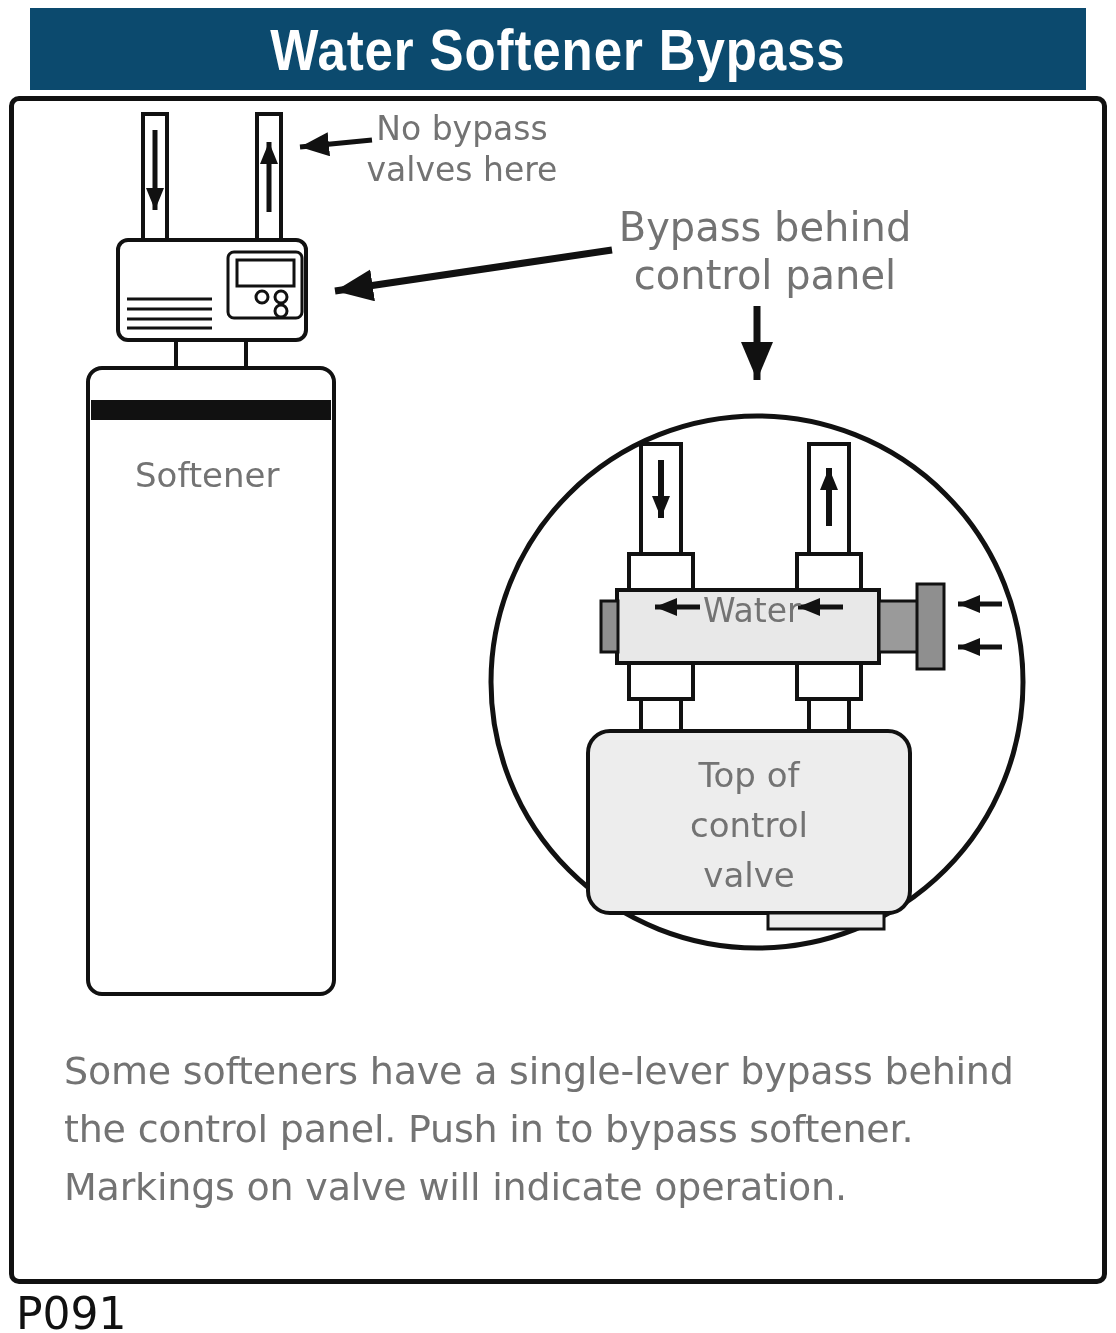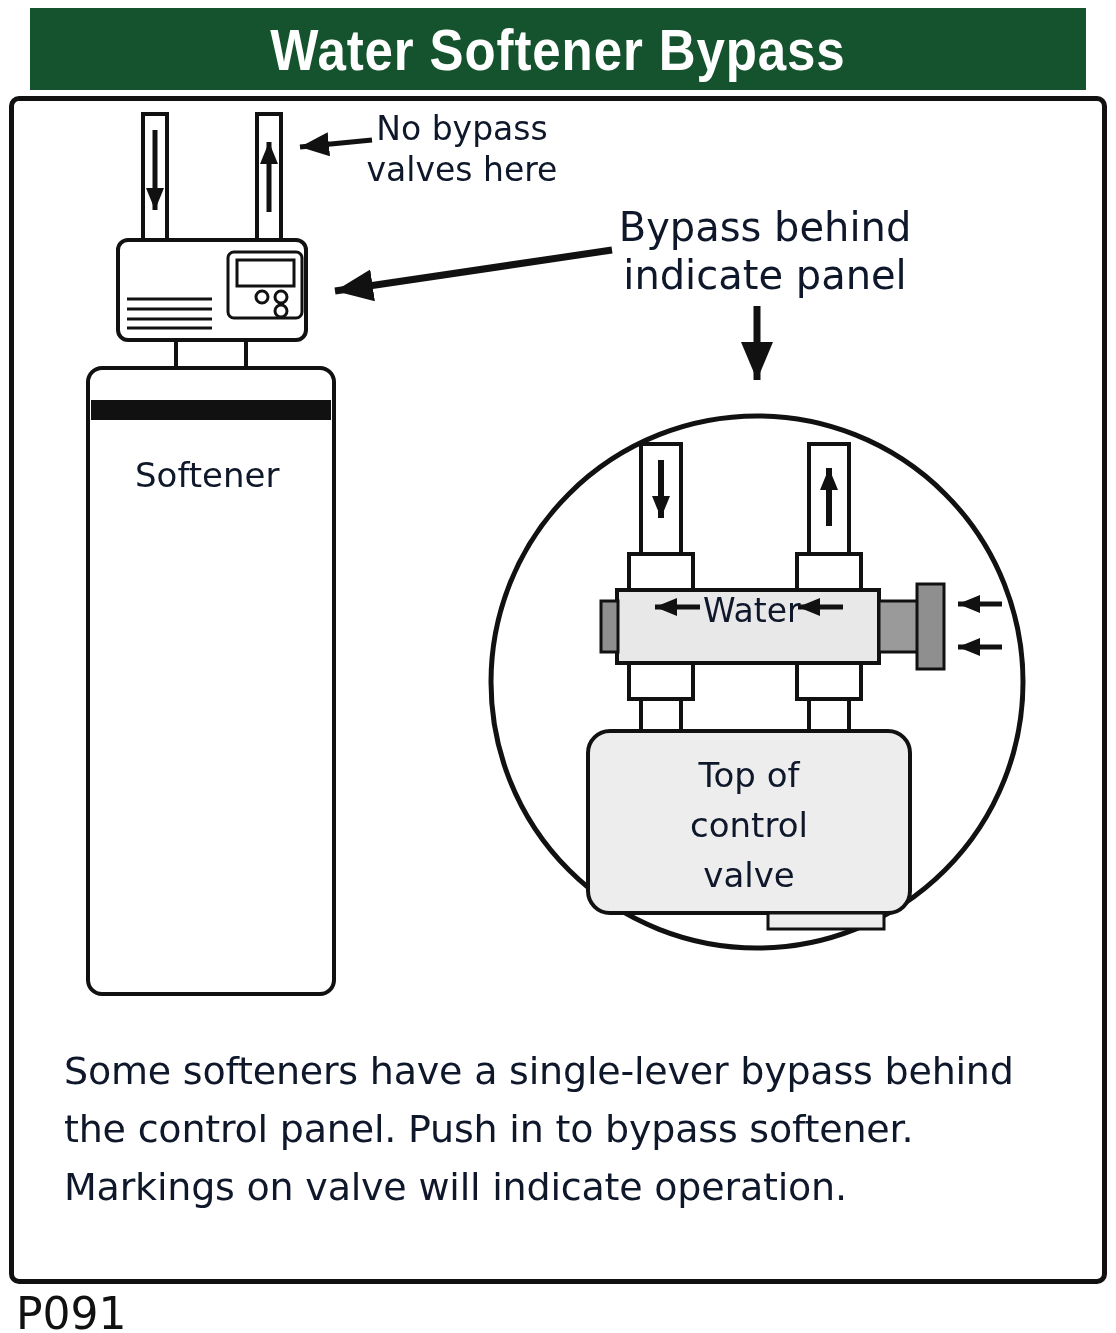--- a/index.html
+++ b/index.html
@@ -9,21 +9,21 @@
     height: 1333px;
     background: #fff;
     font-family: "DejaVu Sans", sans-serif;
     color: #111;
     overflow: hidden;
   }
   .title-bar {
     position: absolute;
     left: 30px; top: 8px;
     width: 1056px; height: 82px;
-    background: #14532d;
+    background: #0c4a6e;
     display: flex;
     align-items: center;
     justify-content: center;
   }
   .title-text {
     color: #fff;
     font-size: 58px;
     font-weight: bold;
     font-family: "Liberation Sans", sans-serif;
     transform: scaleX(0.88);
@@ -39,21 +39,21 @@
     box-sizing: border-box;
   }
   .svg-layer {
     position: absolute;
     left: 0; top: 0;
     width: 1116px; height: 1333px;
   }
   .label {
     position: absolute;
     white-space: pre-line;
-    color: #0f172a;
+    color: #737373;
   }
   .softener-label { left: 135px; top: 455px; font-size: 34px; }
   .no-bypass-label {
     left: 352px; top: 108px; width: 220px;
     text-align: center; font-size: 33px; line-height: 41px;
   }
   .bypass-behind-label {
     left: 600px; top: 203px; width: 330px;
     text-align: center; font-size: 40px; line-height: 48px;
   }
@@ -158,21 +158,21 @@
       <rect x="809" y="699" width="40" height="32" fill="#fff" stroke-width="4"></rect>
       <rect x="588" y="731" width="322" height="182" rx="22" fill="#ededed" stroke-width="4"></rect>
       <rect x="768" y="913" width="116" height="16" fill="#ededed" stroke-width="3"></rect>
     </g>
   </svg>
 
   <div class="label softener-label">Softener</div>
   <div class="label no-bypass-label">No bypass
 valves here</div>
   <div class="label bypass-behind-label">Bypass behind
-indicate panel</div>
+control panel</div>
   <div class="label push-label">Water</div>
   <div class="label panel-label">Top of
 control
 valve</div>
   <div class="label caption">Some softeners have a single-lever bypass behind
 the control panel. Push in to bypass softener.
 Markings on valve will indicate operation.</div>
   <div class="figure-code">P091</div>
 
 </div>

